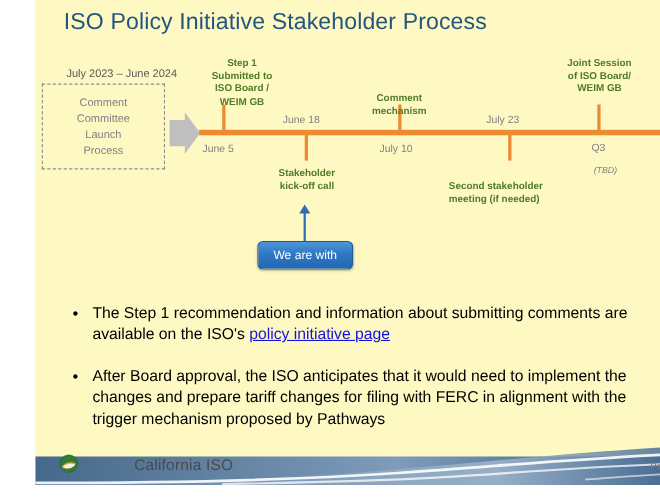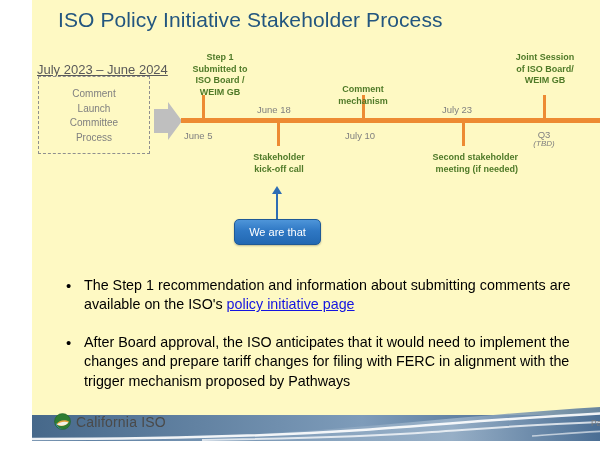--- a/index.html
+++ b/index.html
@@ -30,24 +30,23 @@
     white-space: nowrap;
   }
 
   
   .phase-caption {
     position: absolute;
     left: 5px;
     top: 62px;
     width: 124px;
     text-align: right;
-    font-size: 13px;
+    font-size: 10px;
     color: #595959;
     white-space: nowrap;
-    text-decoration: underline;
   }
   .phase-box {
     position: absolute;
     left: 6px;
     top: 76px;
     width: 112px;
     height: 78px;
     border: 1.4px dashed #8f8f8f;
     box-sizing: border-box;
   }
@@ -200,20 +199,21 @@
     bottom: 0;
     width: 600px;
     height: 38px;
   }
   .logo-wrap {
     position: absolute;
     left: 22px;
     top: 413px;
     display: flex;
     align-items: center;
+    gap: 46px;
   }
   .logo-mark {
     width: 17px;
     height: 17px;
     margin-right: 5px;
   }
   .logo-text {
     font-size: 14px;
     color: #4a4a4a;
     letter-spacing: 0.2px;
@@ -230,22 +230,22 @@
 <body>
 
 <div id="slide">
 
   <div id="slide-title">ISO Policy Initiative Stakeholder Process</div>
 
   <div class="phase-caption">July 2023 – June 2024</div>
   <div class="phase-box">
     <div class="phase-box-label">
       <div>Comment</div>
+      <div>Committee</div>
       <div>Launch</div>
-      <div>Committee</div>
       <div>Process</div>
     </div>
   </div>
 
   <svg class="gray-arrow" viewBox="0 0 28 40">
     <polygon points="0,8 14,8 14,1 28,20 14,39 14,32 0,32" fill="#BFBFBF"></polygon>
   </svg>
 
   <div class="tl-bar"></div>
   <div class="tl-arrowhead"></div>
@@ -268,38 +268,38 @@
 
   <div class="tick up" style="left:330px;"></div>
   <div class="event-label" style="left:301px; top:84px; text-align:center; width:60px;">
     <div>Comment</div>
     <div>mechanism</div>
   </div>
   <div class="date-label" style="left:313px; top:130px;">July 10</div>
 
   <div class="tick down" style="left:430px;"></div>
   <div class="date-label" style="left:410px; top:104px;">July 23</div>
-  <div class="event-label" style="left:376px; top:152px; text-align:right; width:110px;">
+  <div class="event-label" style="left:376px; top:164px; text-align:left; width:110px;">
     <div>Second stakeholder</div>
     <div>meeting (if needed)</div>
   </div>
 
   <div class="tick up" style="left:511px;"></div>
   <div class="event-label" style="left:471px; top:52px; text-align:center; width:84px;">
     <div>Joint Session</div>
     <div>of ISO Board/</div>
     <div>WEIM GB</div>
   </div>
   <div class="date-label" style="left:495px; top:129px; width:34px; text-align:center;">Q3</div>
-  <div class="date-label sub" style="left:495px; top:139px; width:34px; text-align:center;">(TBD)</div>
+  <div class="date-label sub" style="left:495px; top:150px; width:34px; text-align:right;">(TBD)</div>
 
   <div class="wah-stem-head"></div>
   <div class="wah-stem"></div>
   <div class="wah-box">
-    <div class="wah-text">We are that</div>
+    <div class="wah-text">We are with</div>
   </div>
 
   <div class="bullets">
 
     <div class="bullet-row">
       <div class="bullet-dot">•</div>
       <div class="bullet-text"><span>The Step 1 recommendation and information about submitting comments are available on the ISO's </span><span class="link">policy initiative page</span></div>
     </div>
 
     <div class="bullet-row">

